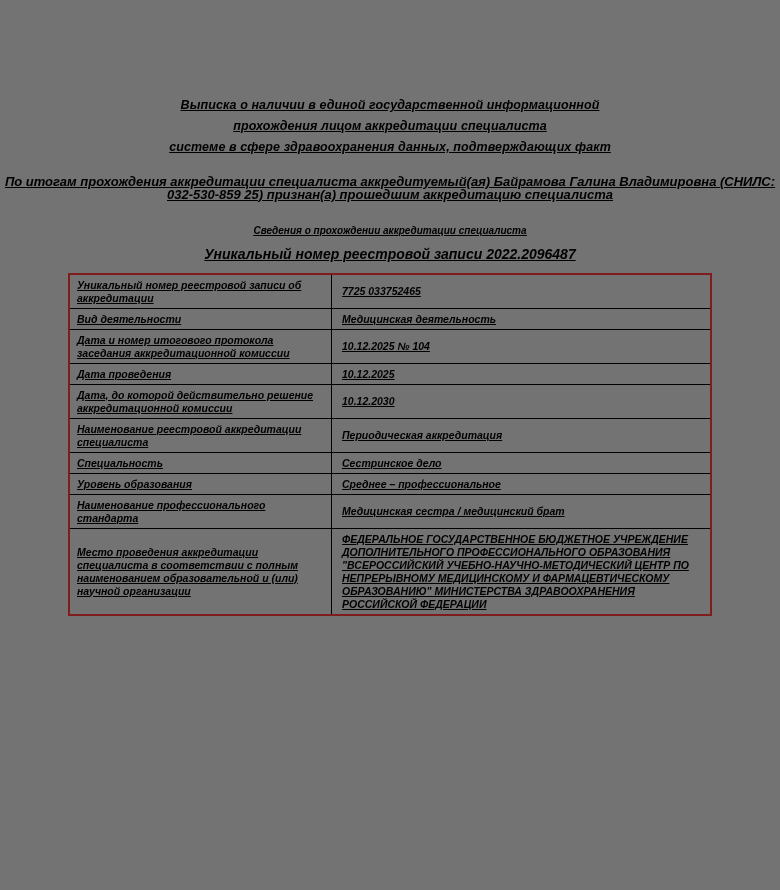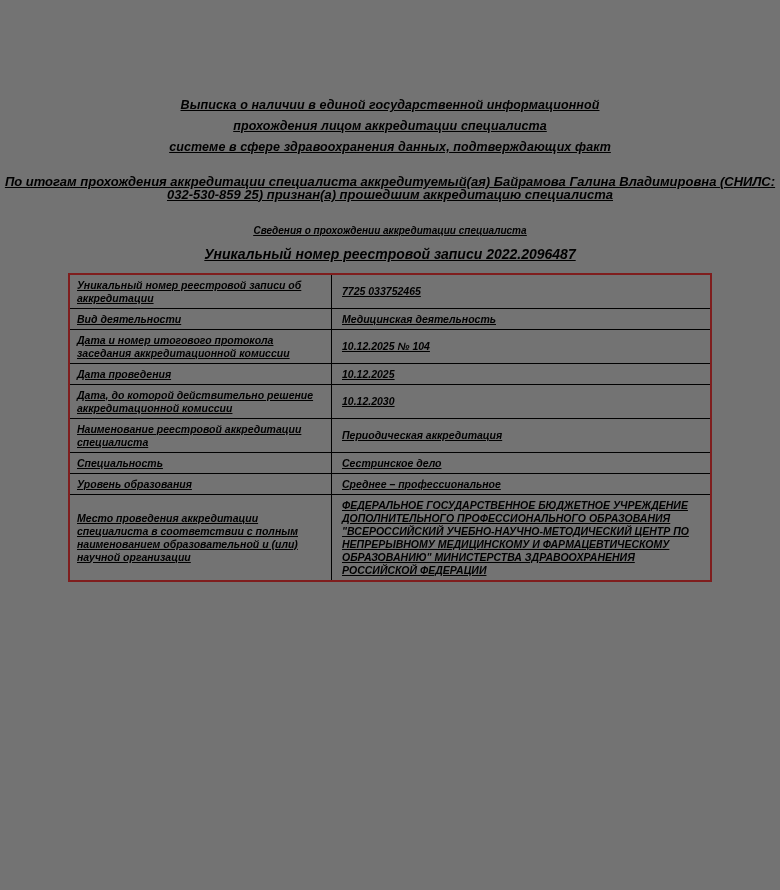--- a/index.html
+++ b/index.html
@@ -139,19 +139,23 @@
       </tr>
       <tr>
         <td class="cell-label">Специальность</td>
         <td class="cell-value">Сестринское дело</td>
       </tr>
       <tr>
         <td class="cell-label">Уровень образования</td>
         <td class="cell-value">Среднее – профессиональное</td>
       </tr>
       <tr>
+        <td class="cell-label">Наименование профессионального стандарта</td>
+        <td class="cell-value">Медицинская сестра / медицинский брат</td>
+      </tr>
+      <tr>
         <td class="cell-label">Место проведения аккредитации специалиста в соответствии с полным наименованием образовательной и (или) научной организации</td>
         <td class="cell-value">ФЕДЕРАЛЬНОЕ ГОСУДАРСТВЕННОЕ БЮДЖЕТНОЕ УЧРЕЖДЕНИЕ ДОПОЛНИТЕЛЬНОГО ПРОФЕССИОНАЛЬНОГО ОБРАЗОВАНИЯ "ВСЕРОССИЙСКИЙ УЧЕБНО-НАУЧНО-МЕТОДИЧЕСКИЙ ЦЕНТР ПО НЕПРЕРЫВНОМУ МЕДИЦИНСКОМУ И ФАРМАЦЕВТИЧЕСКОМУ ОБРАЗОВАНИЮ" МИНИСТЕРСТВА ЗДРАВООХРАНЕНИЯ РОССИЙСКОЙ ФЕДЕРАЦИИ</td>
       </tr>
     </tbody>
   </table>
 
 </div>
 
 </body></html>

